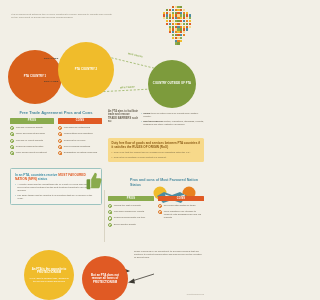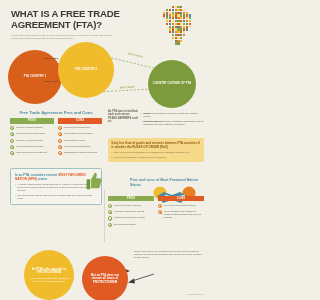--- a/index.html
+++ b/index.html
@@ -110,21 +110,20 @@
   .divider { position:absolute; background:#d9d4c4; }
 
   .thumb { position:absolute; }
 </style>
 </head>
 <body>
 
 <div class="page">
 
   <div class="header">
-    <div class="title">WHAT IS A FREE TRADE AGREEMENT (FTA)?</div>
     <div class="subtitle">It is an agreement between two or more countries to reduce barriers to imports and exports on the movement of goods and services across borders.</div>
   </div>
 
   <div class="logo" id="logo">
       <i style="left: 11.6px; top: 0px; background: rgb(216, 96, 27);"></i>
       <i style="left: 14.5px; top: 0px; background: rgb(247, 217, 138);"></i>
       <i style="left: 17.4px; top: 0px; background: rgb(138, 171, 77);"></i>
       <i style="left: 20.3px; top: 0px; background: rgb(125, 155, 60);"></i>
       <i style="left: 5.8px; top: 2.8px; background: rgb(125, 155, 60);"></i>
       <i style="left: 8.7px; top: 2.8px; background: rgb(224, 90, 36);"></i>

